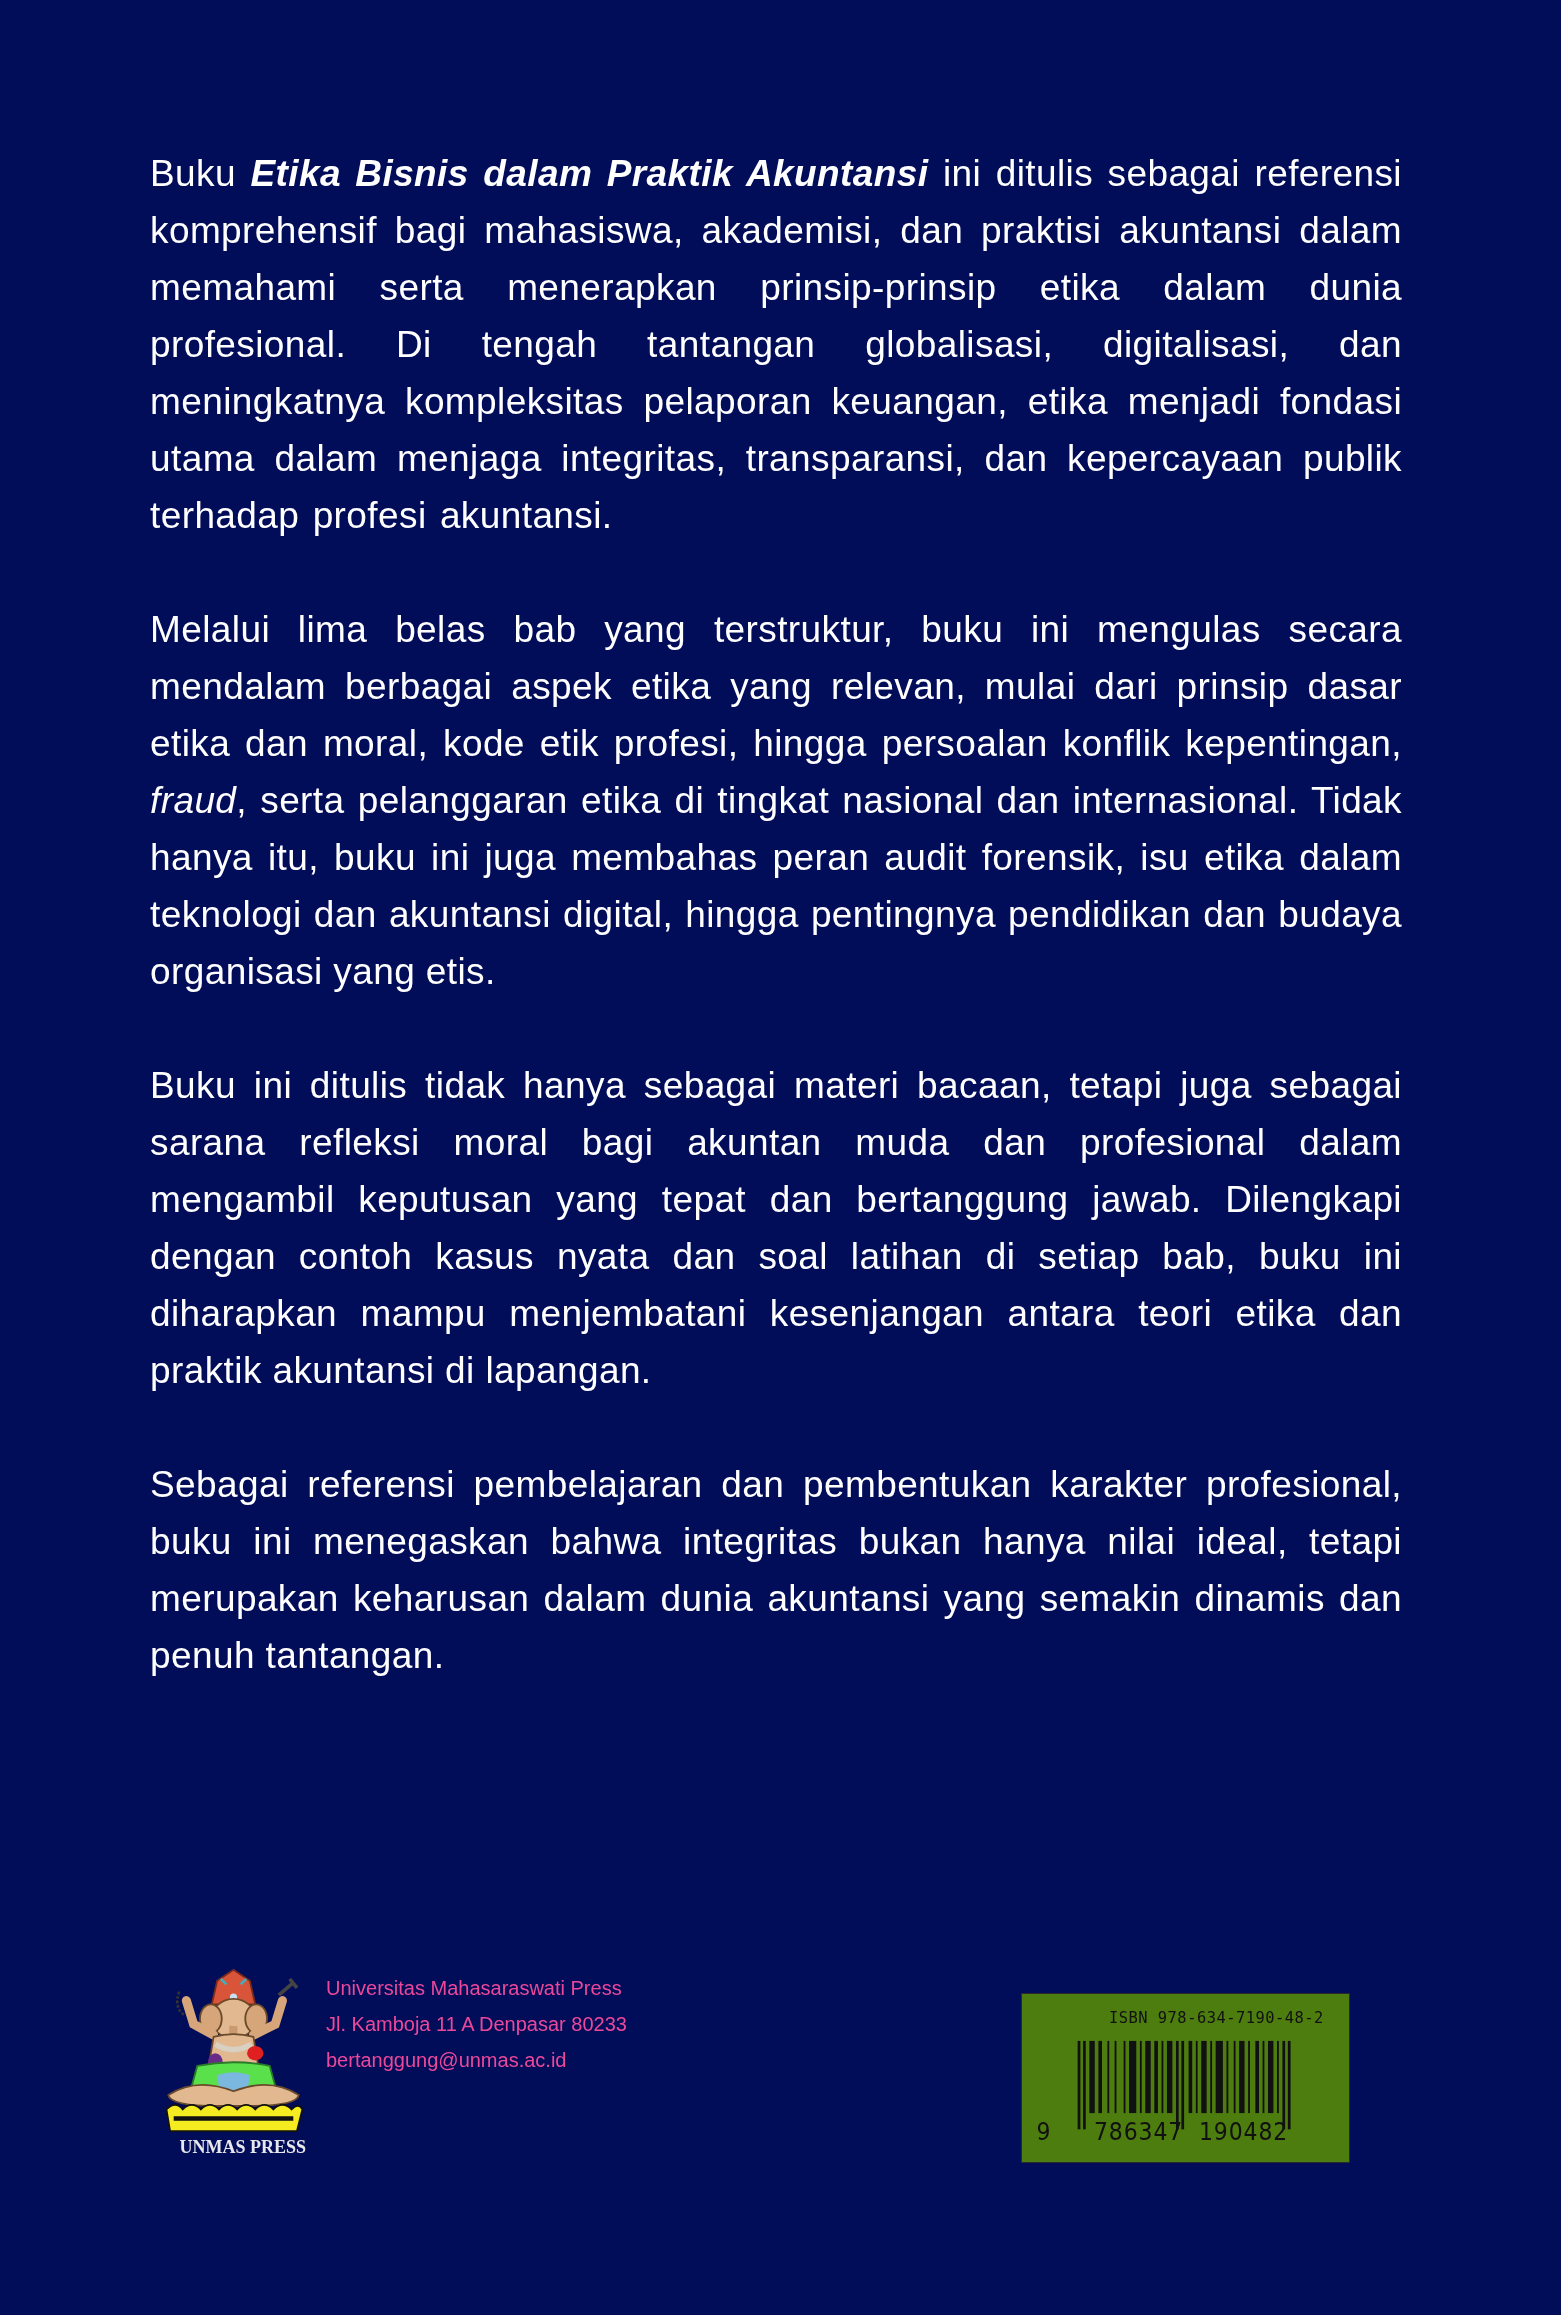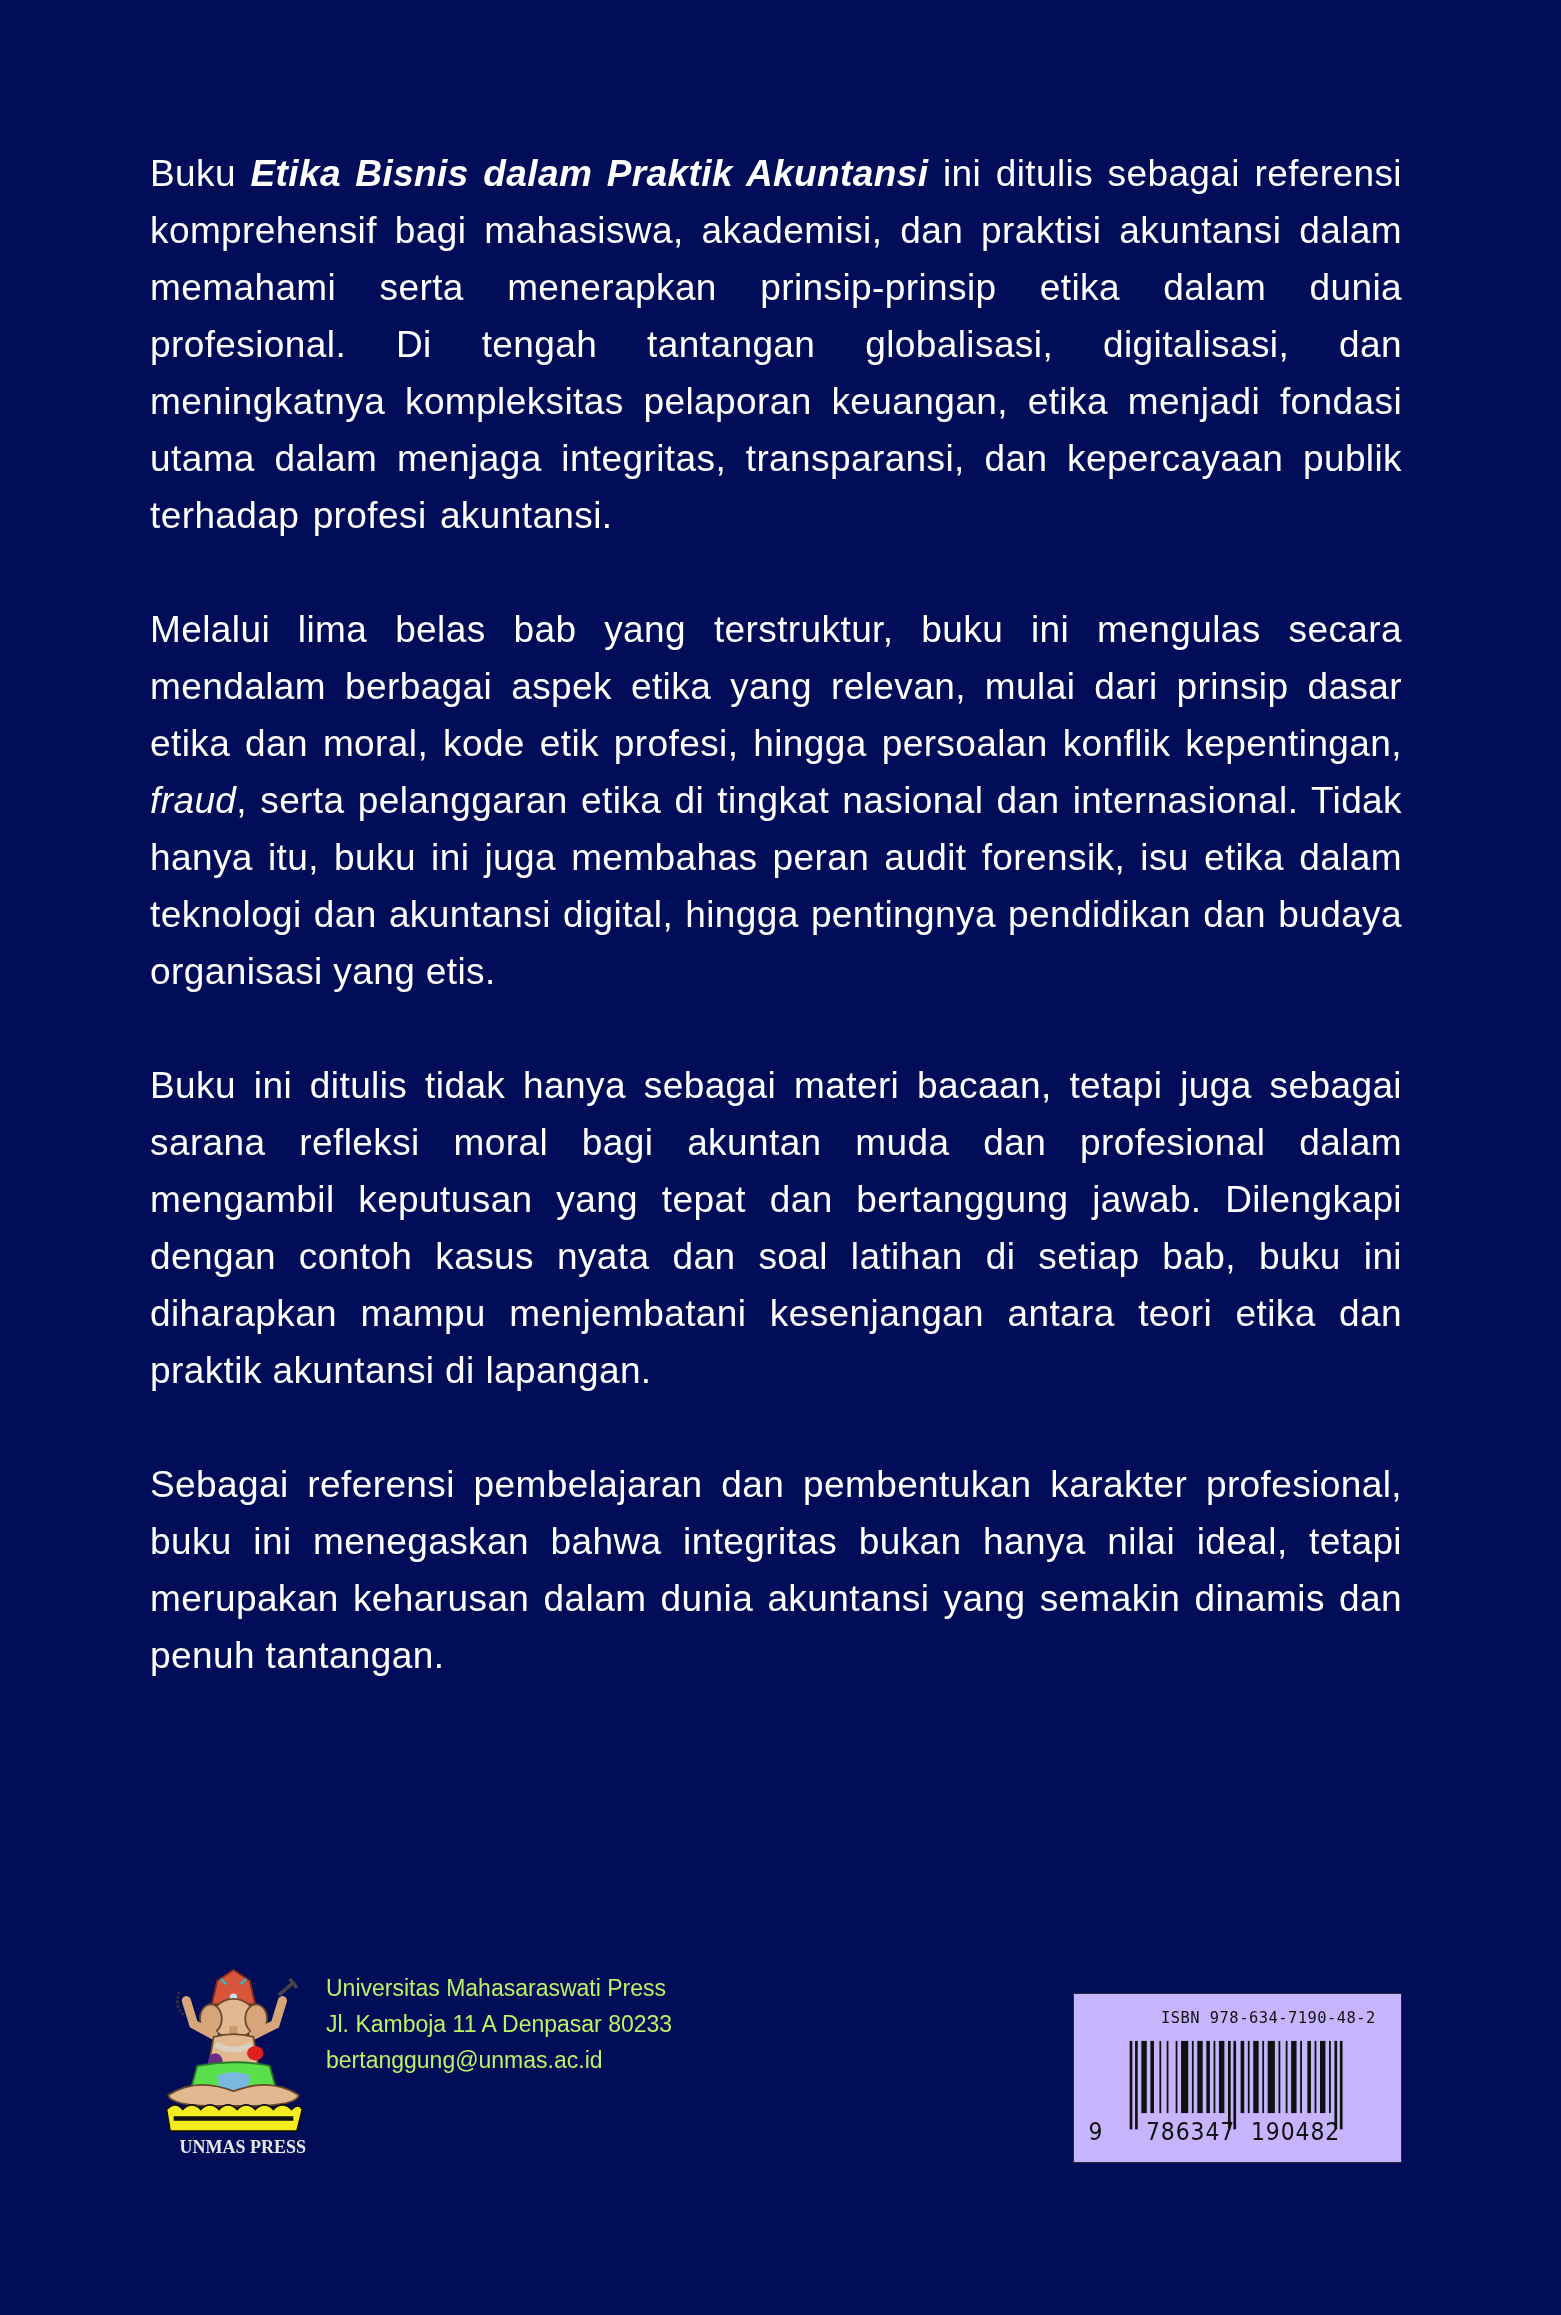--- a/index.html
+++ b/index.html
@@ -33,27 +33,27 @@
   }
   .logo svg { display: block; }
   .logo-label {
     position: absolute; left: 0; bottom: 0; width: 145px;
     text-align: right;
     font-family: "Liberation Serif", serif; font-weight: bold;
     font-size: 18px; letter-spacing: 0px; color: #e8e8ec;
   }
   .pub-info { margin-left: 20px; margin-top: 1.8px; }
   .pub-info div {
-    font-size: 23px; line-height: 36px; color: #bef264;
+    font-size: 20px; line-height: 36px; color: #ec4899;
   }
 
   .isbn-box {
-    position: absolute; left: 1073px; top: 1993px;
+    position: absolute; left: 1021px; top: 1993px;
     width: 329px; height: 170px;
-    background: #c4b5fd; border: 1.8px solid #2a2a2a;
+    background: #4d7c0f; border: 1.8px solid #2a2a2a;
     box-sizing: border-box;
   }
   .isbn-text {
     position: absolute; left: 87px; top: 14.5px;
     font-family: "DejaVu Sans Mono", monospace;
     font-size: 15.4px; color: #111; letter-spacing: 0.5px;
   }
   .barcode { position: absolute; left: 0; top: 0; }
   .bc-digit {
     position: absolute; font-family: "DejaVu Sans Condensed", "DejaVu Sans", sans-serif;

